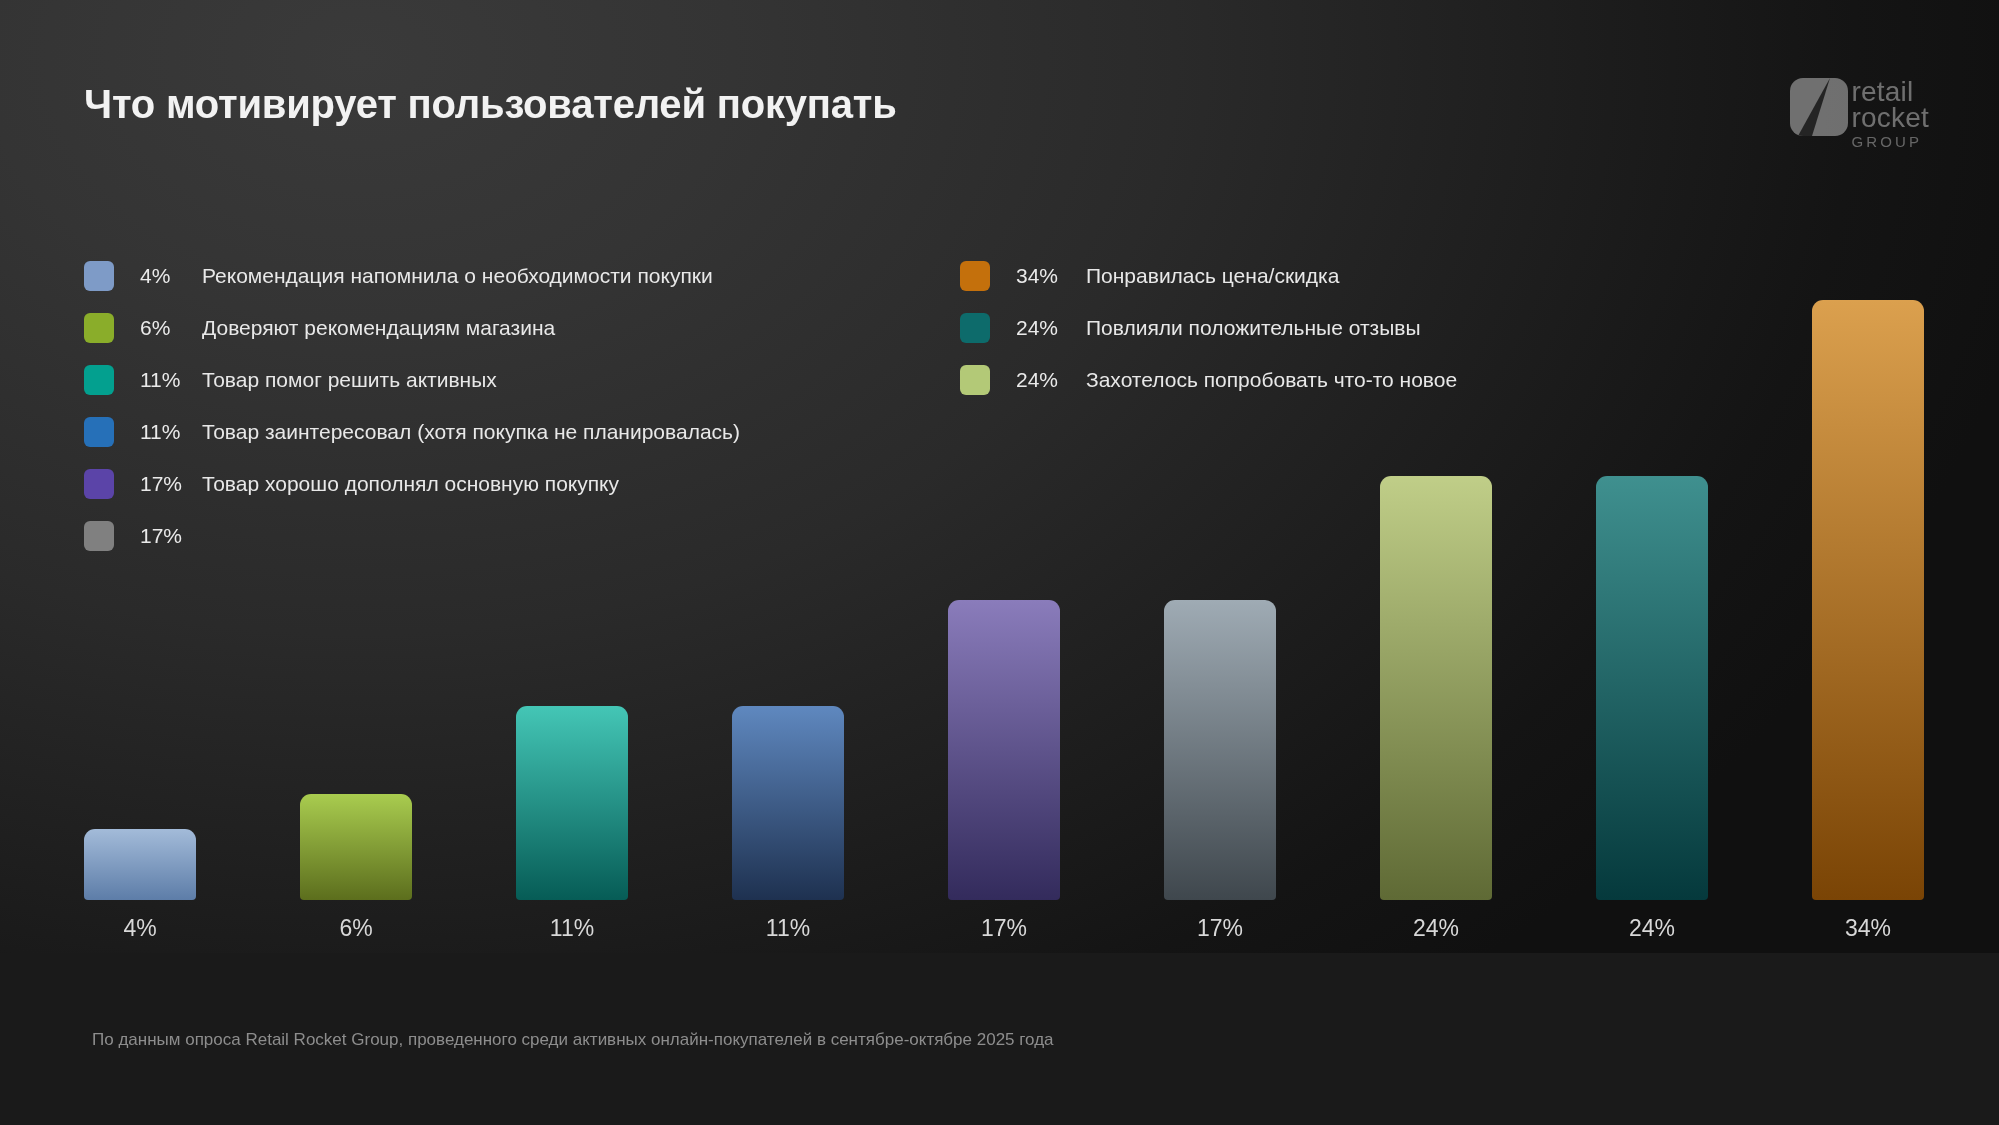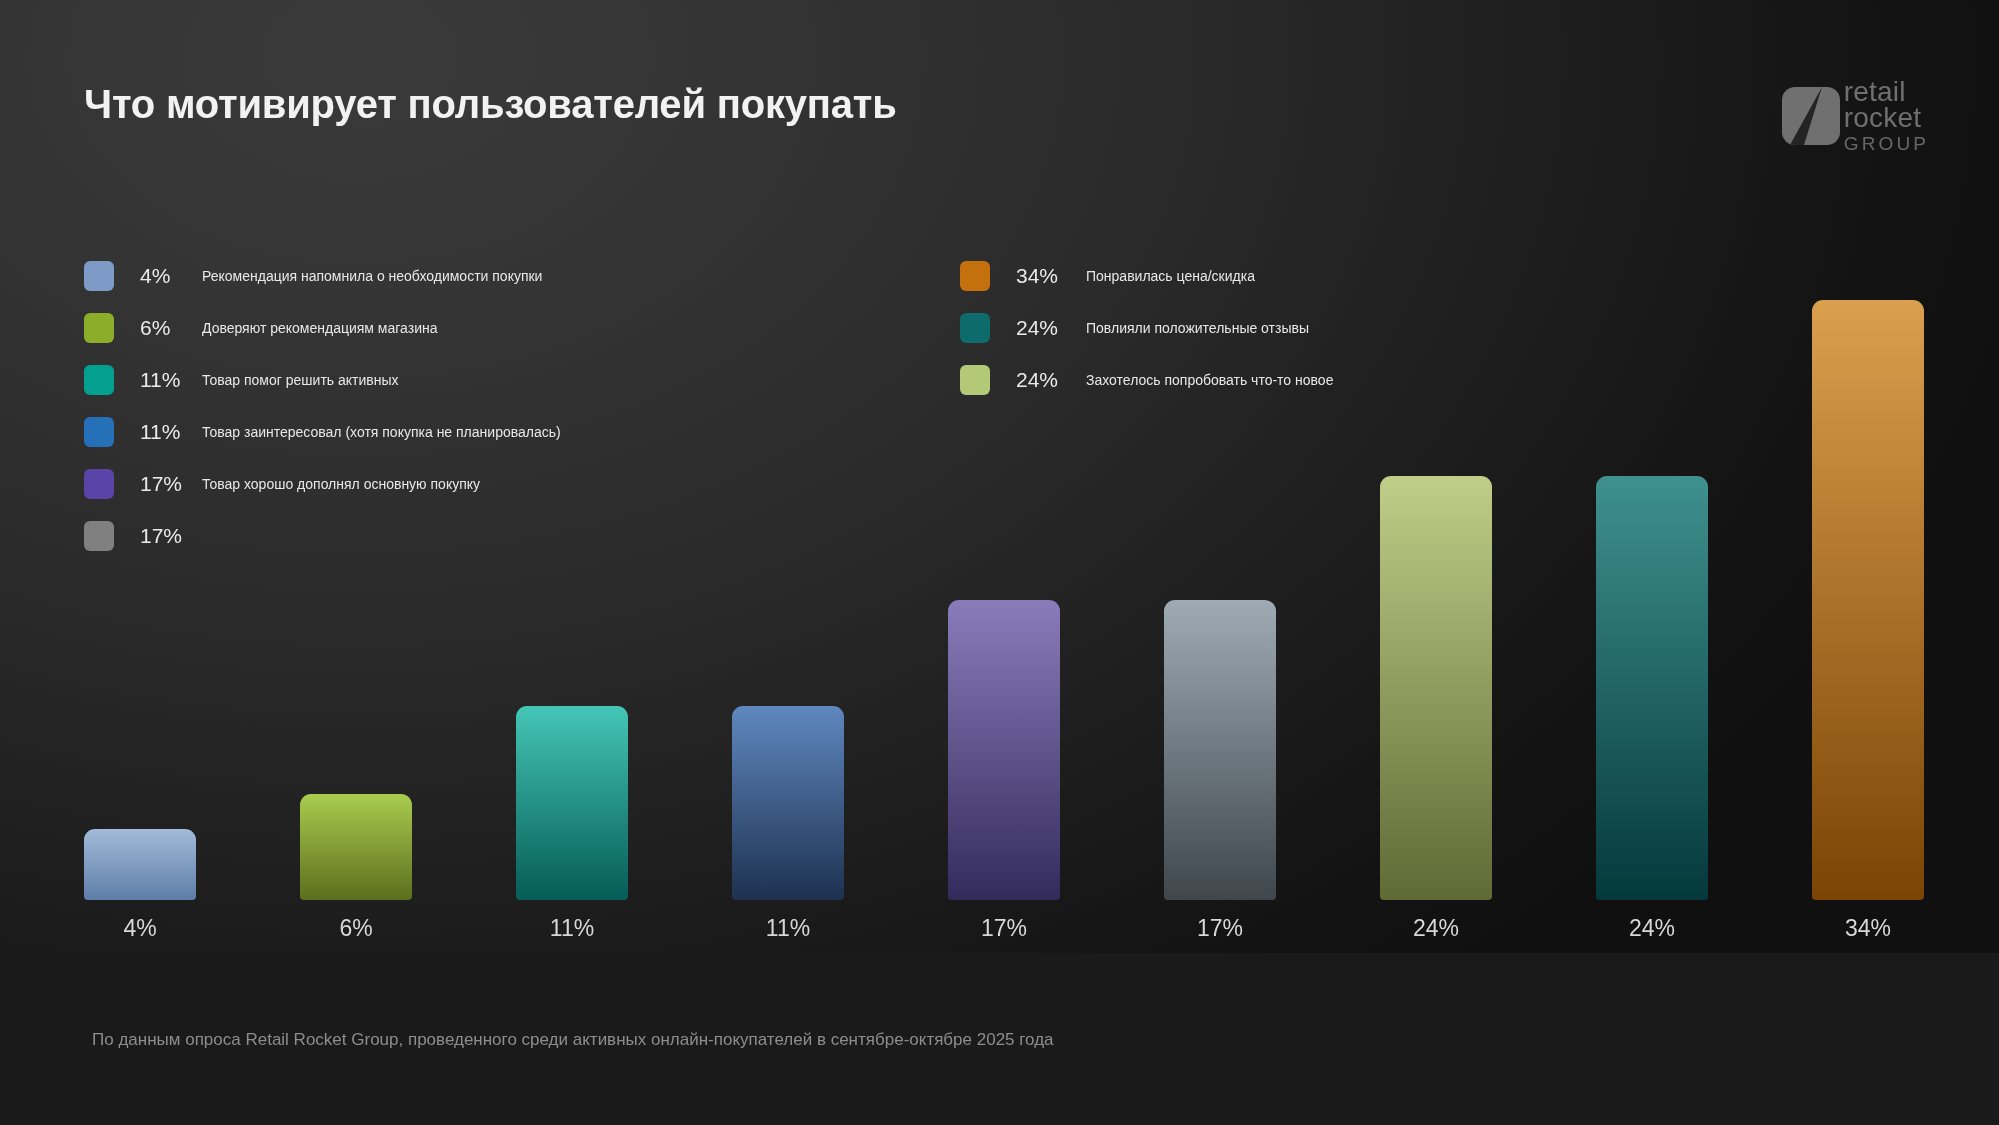--- a/index.html
+++ b/index.html
@@ -26,21 +26,21 @@
     font-weight:700;
     color:#f2f2f2;
     letter-spacing:-0.2px;
   }
   #title .ln { display:block; white-space:nowrap; }
 
   
   #logo {
     position:absolute;
     right:70px; top:78px;
-    display:flex; align-items:center; gap:4px;
+    display:flex; align-items:flex-start; gap:4px;
     opacity:.62;
   }
   #logo-mark {
     width:58px; height:58px;
     border-radius:13px;
     background:#a8a8a8;
     position:relative;
     overflow:hidden;
     flex:0 0 auto;
   }
@@ -52,21 +52,21 @@
   #logo-word .w1, #logo-word .w2 {
     display:block;
     font-size:28px;
     font-weight:400;
     color:#a8a8a8;
     letter-spacing:.2px;
   }
   #logo-word .w2 { font-weight:400; margin-top:-2px; }
   #logo-word .w3 {
     display:block;
-    font-size:19px;
+    font-size:15px;
     letter-spacing:3.1px;
     color:#9a9a9a;
     margin-top:2px;
   }
 
   
   .legend-col { position:absolute; }
   #legend-left  { left:84px;  top:250px; }
   #legend-right { left:960px; top:250px; }
   .legend-row {
@@ -80,21 +80,21 @@
   }
   .legend-pct {
     width:62px;
     margin-left:26px;
     font-size:21px;
     color:#eaeaea;
     white-space:nowrap;
   }
   #legend-right .legend-pct { width:70px; }
   .legend-label {
-    font-size:14px;
+    font-size:21px;
     color:#e8e8e8;
     white-space:nowrap;
   }
 
   
   #chart {
     position:absolute;
     left:84px; top:300px;
     width:1840px; height:600px;
   }

